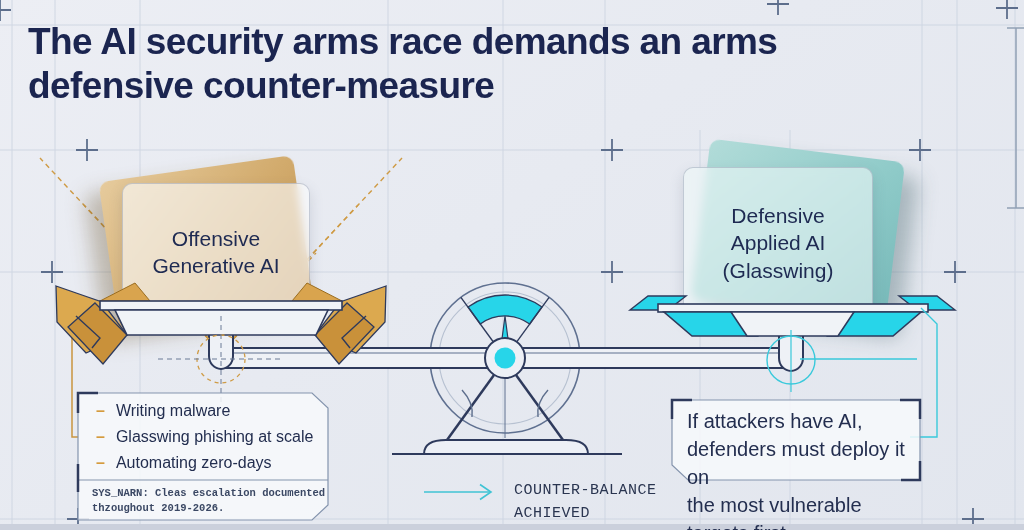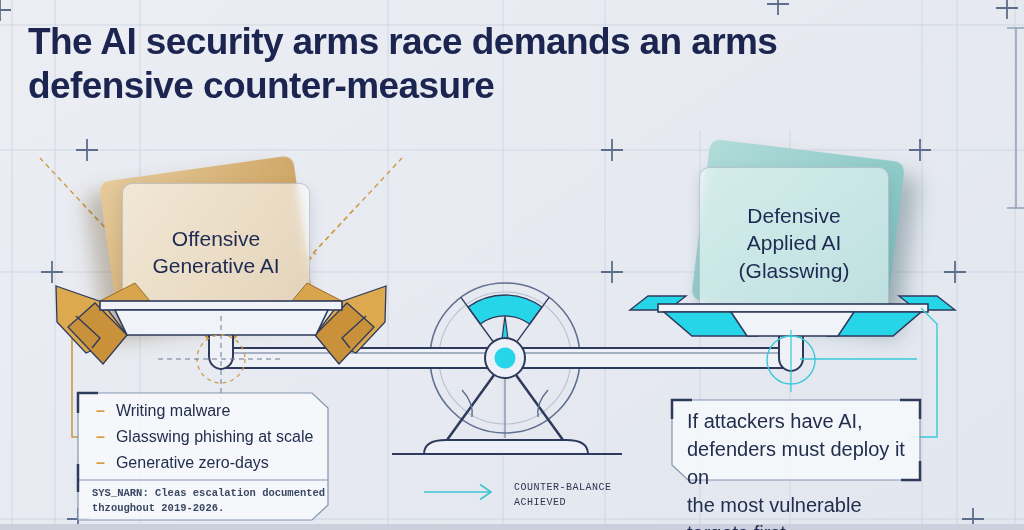--- a/index.html
+++ b/index.html
@@ -32,39 +32,39 @@
   .glass-card{
     position:absolute;z-index:20;border-radius:10px;
     background:rgba(250,251,253,.62);
     border:1px solid rgba(140,150,170,.45);
     box-shadow:0 6px 14px rgba(80,90,110,.18);
     backdrop-filter:blur(4px);
     display:flex;align-items:center;justify-content:center;text-align:center;
     font-size:21px;font-weight:500;color:#1e2a52;line-height:1.3;
   }
   #left-glass{left:122px;top:183px;width:186px;height:136px;}
-  #right-glass{left:683px;top:167px;width:188px;height:150px;background:rgba(238,249,249,.6);margin-left:16px;}
+  #right-glass{left:683px;top:167px;width:188px;height:150px;background:rgba(238,249,249,.6);}
   #scene{z-index:30;}
   #bullets{left:96px;top:402px;z-index:50;}
   .bullet-row{display:flex;align-items:baseline;gap:11px;margin-bottom:8px;
     font-size:16px;font-weight:500;color:#232e4f;}
   .bullet-dash{color:#d59b3d;font-weight:700;}
   #footnote{
     left:92px;top:486px;z-index:50;
     font-family:"Liberation Mono","DejaVu Sans Mono",monospace;
     font-size:10.5px;font-weight:700;color:#3b4864;line-height:1.45;
   }
   #right-note{
     left:687px;top:407px;width:232px;z-index:50;
     font-size:20px;font-weight:500;color:#232e4f;line-height:1.4;
   }
   #counter-status{
     left:514px;top:480px;z-index:50;
     font-family:"Liberation Mono","DejaVu Sans Mono",monospace;
-    font-size:10px;font-weight:500;color:#2a3550;letter-spacing:.5px;line-height:1.5;
+    font-size:15px;font-weight:500;color:#2a3550;letter-spacing:.5px;line-height:1.5;
   }
   #bottom-strip{left:0;top:524px;width:1024px;height:6px;background:#cbd0dc;z-index:5;}
 </style>
 </head>
 <body>
 
 <div id="stage">
 
   <svg id="bg" width="1024" height="530" viewBox="0 0 1024 530">
     <g stroke="#cbd3e0" stroke-width="1" opacity="0.85">
@@ -211,21 +211,21 @@
     <div class="bullet-row">
       <span class="bullet-dash">–</span>
       <span>Writing malware</span>
     </div>
     <div class="bullet-row">
       <span class="bullet-dash">–</span>
       <span>Glasswing phishing at scale</span>
     </div>
     <div class="bullet-row">
       <span class="bullet-dash">–</span>
-      <span>Generative zero-days</span>
+      <span>Automating zero-days</span>
     </div>
   </div>
 
   <div id="footnote" class="abs pre">SYS_NARN: Cleas escalation documented
 thzoughout 2019-2026.</div>
 
   <div id="right-note" class="abs pre">If attackers have AI,
 defenders must deploy it on
 the most vulnerable targets first.</div>
 

